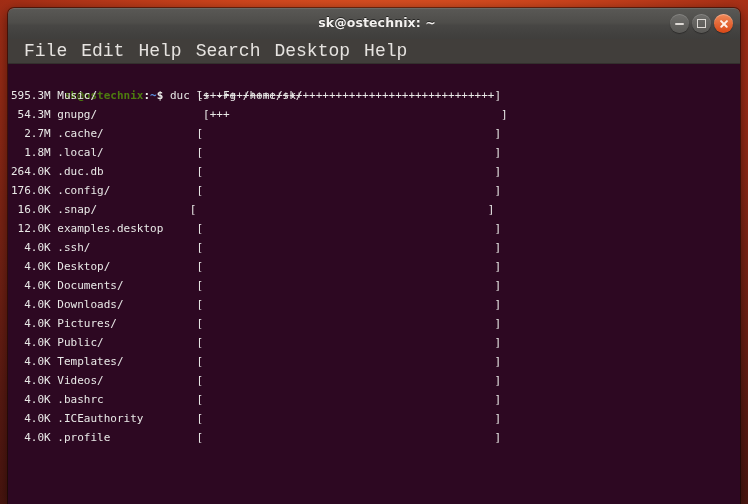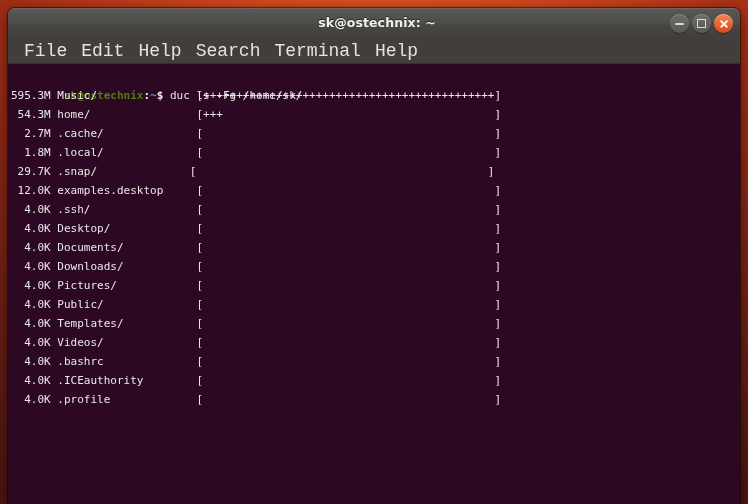--- a/index.html
+++ b/index.html
@@ -163,36 +163,38 @@
           <i class="x2"></i>
         </div>
       </div>
     </div>
 
     <div id="menubar">
       <div class="menu-item">File</div>
       <div class="menu-item">Edit</div>
       <div class="menu-item">Help</div>
       <div class="menu-item">Search</div>
-      <div class="menu-item">Terminal</div>
+      <div class="menu-item">Desktop</div>
       <div class="menu-item">Help</div>
     </div>
 
     <div id="terminal">
 
       <div class="tline">
         <span class="prompt-user">sk@ostechnix</span><span class="prompt-punct">:</span><span class="prompt-path">~</span><span class="prompt-punct">$</span><span class="cmd" id="cmd-slot"> duc ls -Fg /home/sk/</span>
       </div>
 
       <div id="output">
           <div class="tline"><span class="size">595.3M</span><span class="name"> Music/               </span><span class="bracket">[++++++++++++++++++++++++++++++++++++++++++++]</span></div>
-          <div class="tline"><span class="size"> 54.3M</span><span class="name"> home/                </span><span class="bracket">[+++                                         ]</span></div>
+          <div class="tline"><span class="size"> 54.3M</span><span class="name"> gnupg/                </span><span class="bracket">[+++                                         ]</span></div>
           <div class="tline"><span class="size">  2.7M</span><span class="name"> .cache/              </span><span class="bracket">[                                            ]</span></div>
           <div class="tline"><span class="size">  1.8M</span><span class="name"> .local/              </span><span class="bracket">[                                            ]</span></div>
-          <div class="tline"><span class="size"> 29.7K</span><span class="name"> .snap/              </span><span class="bracket">[                                            ]</span></div>
+          <div class="tline"><span class="size">264.0K</span><span class="name"> .duc.db              </span><span class="bracket">[                                            ]</span></div>
+          <div class="tline"><span class="size">176.0K</span><span class="name"> .config/             </span><span class="bracket">[                                            ]</span></div>
+          <div class="tline"><span class="size"> 16.0K</span><span class="name"> .snap/              </span><span class="bracket">[                                            ]</span></div>
           <div class="tline"><span class="size"> 12.0K</span><span class="name"> examples.desktop     </span><span class="bracket">[                                            ]</span></div>
           <div class="tline"><span class="size">  4.0K</span><span class="name"> .ssh/                </span><span class="bracket">[                                            ]</span></div>
           <div class="tline"><span class="size">  4.0K</span><span class="name"> Desktop/             </span><span class="bracket">[                                            ]</span></div>
           <div class="tline"><span class="size">  4.0K</span><span class="name"> Documents/           </span><span class="bracket">[                                            ]</span></div>
           <div class="tline"><span class="size">  4.0K</span><span class="name"> Downloads/           </span><span class="bracket">[                                            ]</span></div>
           <div class="tline"><span class="size">  4.0K</span><span class="name"> Pictures/            </span><span class="bracket">[                                            ]</span></div>
           <div class="tline"><span class="size">  4.0K</span><span class="name"> Public/              </span><span class="bracket">[                                            ]</span></div>
           <div class="tline"><span class="size">  4.0K</span><span class="name"> Templates/           </span><span class="bracket">[                                            ]</span></div>
           <div class="tline"><span class="size">  4.0K</span><span class="name"> Videos/              </span><span class="bracket">[                                            ]</span></div>
           <div class="tline"><span class="size">  4.0K</span><span class="name"> .bashrc              </span><span class="bracket">[                                            ]</span></div>

